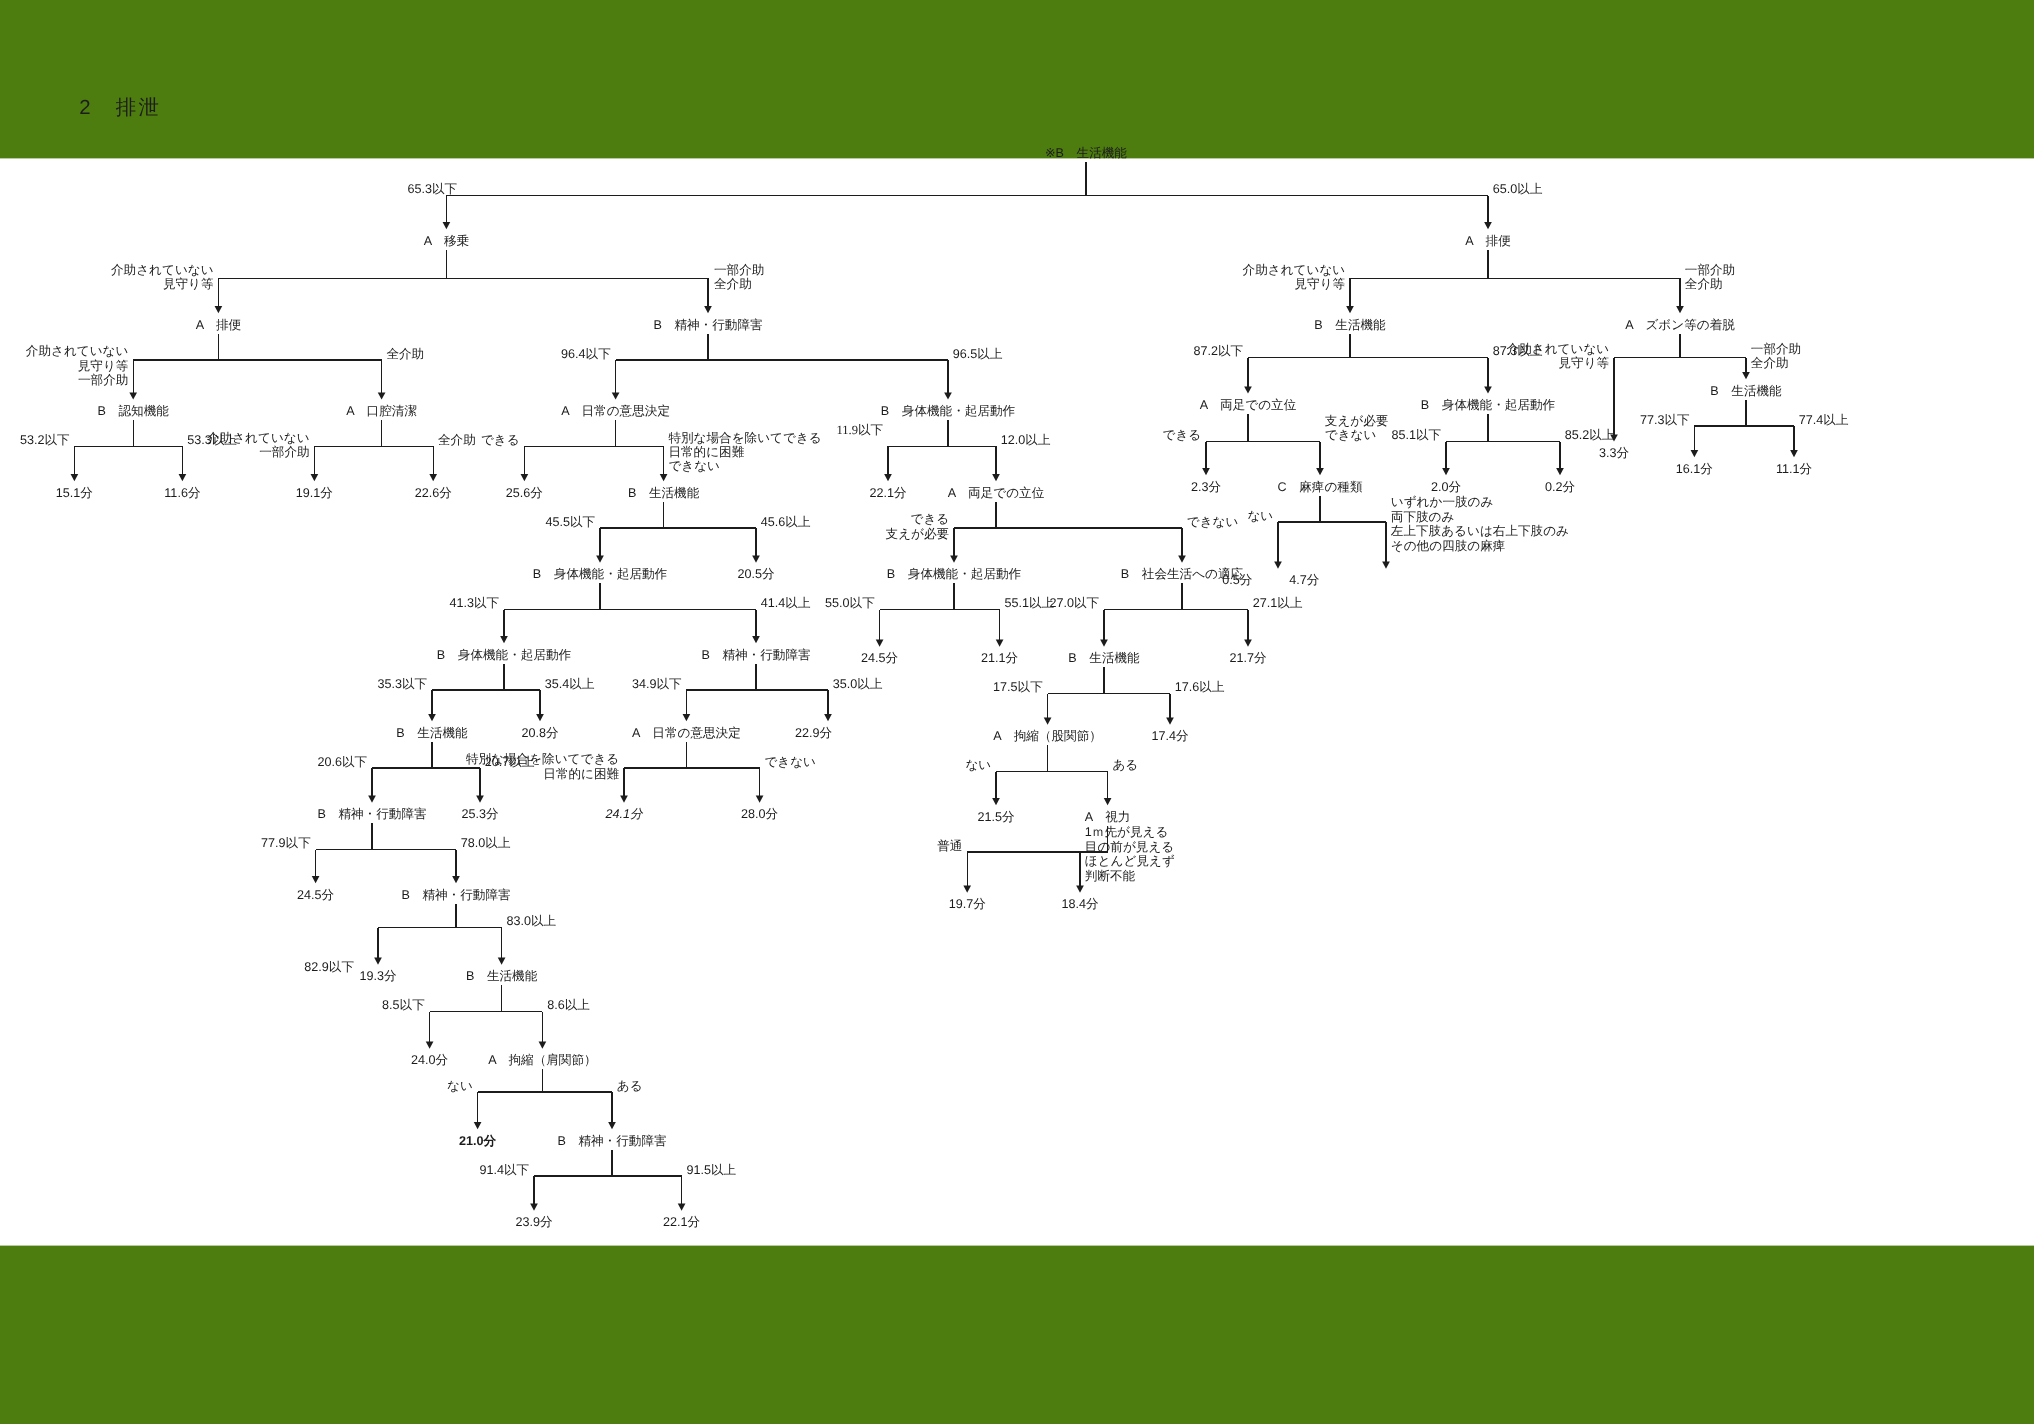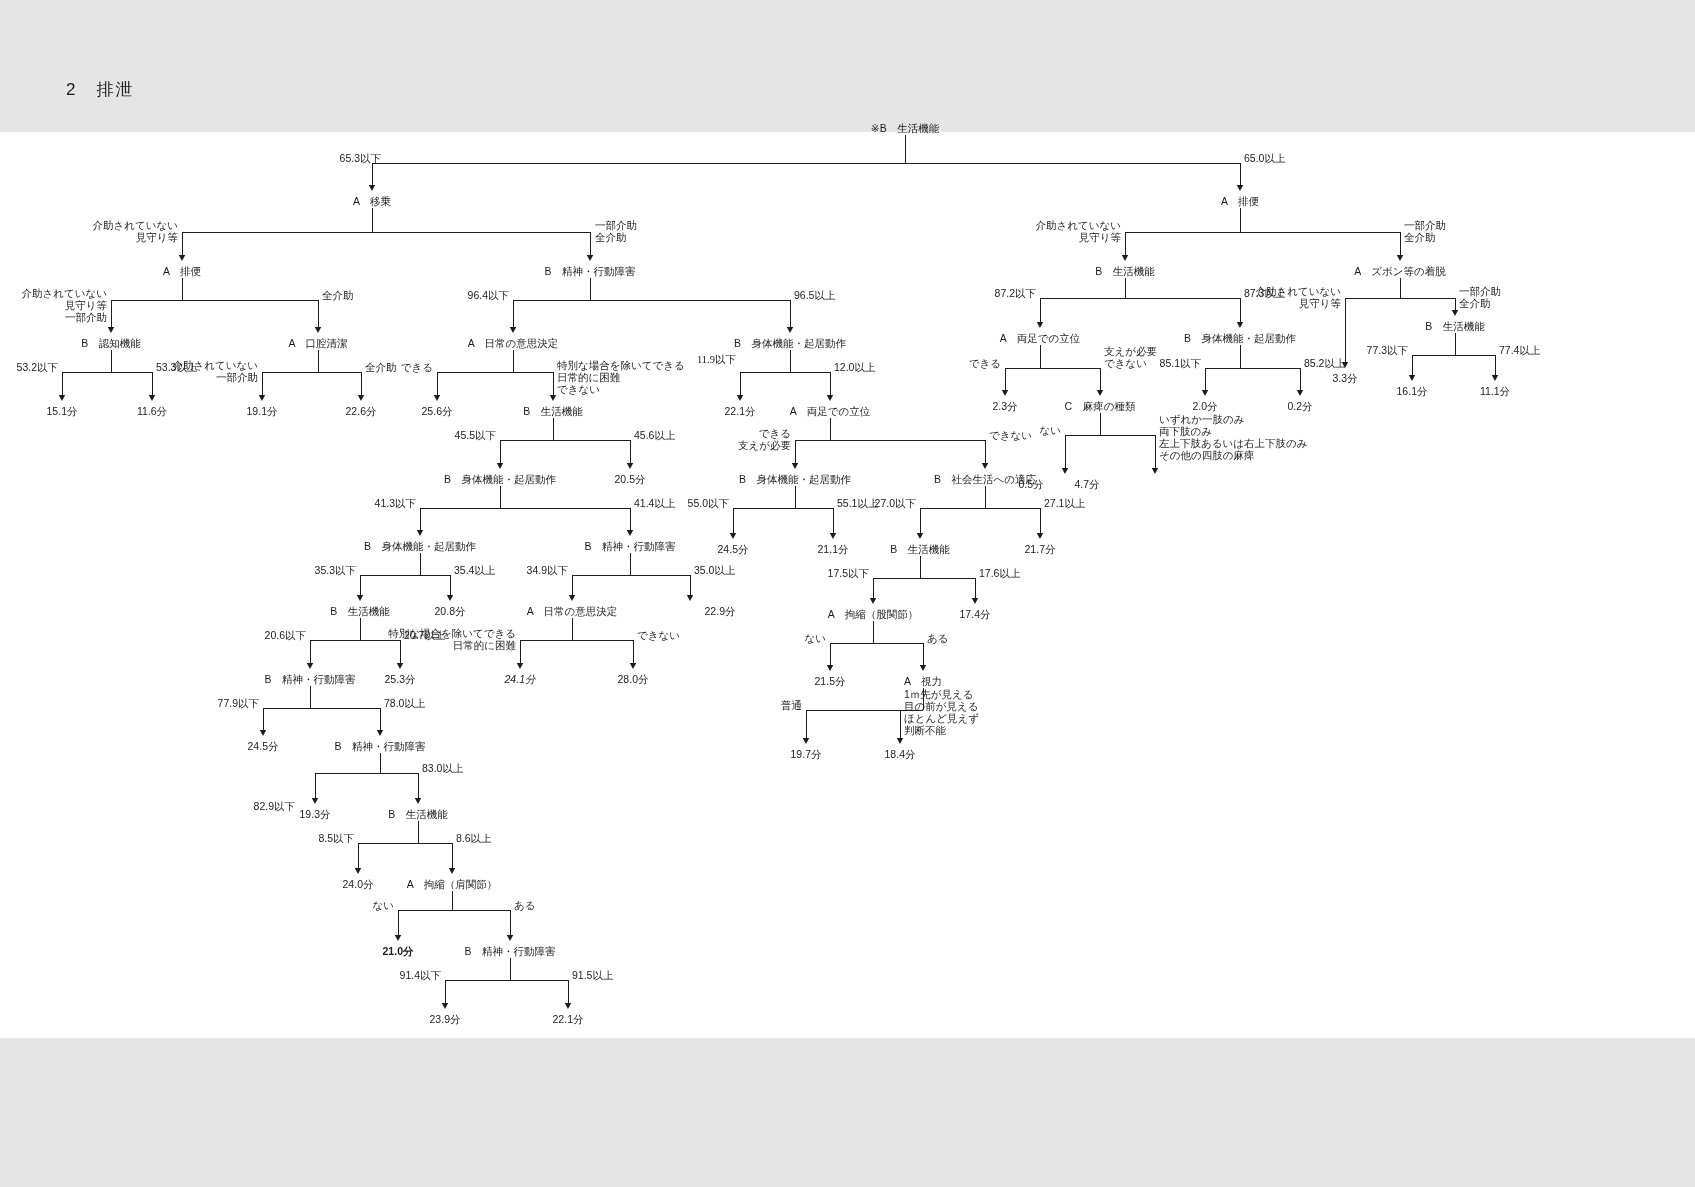--- a/index.html
+++ b/index.html
@@ -1,16 +1,16 @@
 <!DOCTYPE html>
 <html><head>
 <meta charset="utf-8">
 <style>
   html,body{margin:0;padding:0;background:#f7f7f7;}
-  .canvas{position:relative;width:1695px;height:1187px;background:#e5e5e5;overflow:hidden;
+  .canvas{position:relative;width:1695px;height:1187px;background:#4d7c0f;overflow:hidden;
           font-family:"Liberation Sans","DejaVu Sans",sans-serif;color:#1c1c1c;}
   .paper{position:absolute;left:0;top:132px;width:1695px;height:906px;background:#ffffff;}
   .title{position:absolute;left:66px;top:78px;font-size:17px;letter-spacing:2px;white-space:pre;}
   svg.wires{position:absolute;left:0;top:0;width:1695px;height:1187px;}
   svg.wires line{stroke:#1c1c1c;stroke-width:1;shape-rendering:crispEdges;}
   svg.wires polygon{fill:#1c1c1c;}
   .tnode,.tleaf{position:absolute;transform:translateX(-50%);font-size:10.5px;line-height:13px;white-space:pre;}
   .tlabel{position:absolute;font-size:10.5px;line-height:12px;white-space:pre-line;}
   .tlabel.r{text-align:right;width:280px;}
 </style>
@@ -251,21 +251,21 @@
       <div class="tleaf" style="top: 405px; left: 152px;">11.6分</div>
       <div class="tleaf" style="top: 405px; left: 262px;">19.1分</div>
       <div class="tleaf" style="top: 405px; left: 361px;">22.6分</div>
       <div class="tleaf" style="top: 405px; left: 437px;">25.6分</div>
       <div class="tleaf" style="top: 405px; left: 740px;">22.1分</div>
       <div class="tleaf" style="top: 473px; left: 630px;">20.5分</div>
       <div class="tleaf" style="top: 543px; left: 733px;">24.5分</div>
       <div class="tleaf" style="top: 543px; left: 833px;">21.1分</div>
       <div class="tleaf" style="top: 543px; left: 1040px;">21.7分</div>
       <div class="tleaf" style="top: 605px; left: 450px;">20.8分</div>
-      <div class="tleaf" style="top: 605px; left: 720px;">22.9分</div>
+      <div class="tleaf" style="top: 605px; left: 678px;">22.9分</div>
       <div class="tleaf" style="top: 608px; left: 975px;">17.4分</div>
       <div class="tleaf" style="top: 673px; left: 400px;">25.3分</div>
       <div class="tleaf" style="top: 673px; left: 520px; font-style: italic;">24.1分</div>
       <div class="tleaf" style="top: 673px; left: 633px;">28.0分</div>
       <div class="tleaf" style="top: 675px; left: 830px;">21.5分</div>
       <div class="tleaf" style="top: 740px; left: 263px;">24.5分</div>
       <div class="tleaf" style="top: 748px; left: 806px;">19.7分</div>
       <div class="tleaf" style="top: 748px; left: 900px;">18.4分</div>
       <div class="tleaf" style="top: 808px; left: 315px;">19.3分</div>
       <div class="tleaf" style="top: 878px; left: 358px;">24.0分</div>

